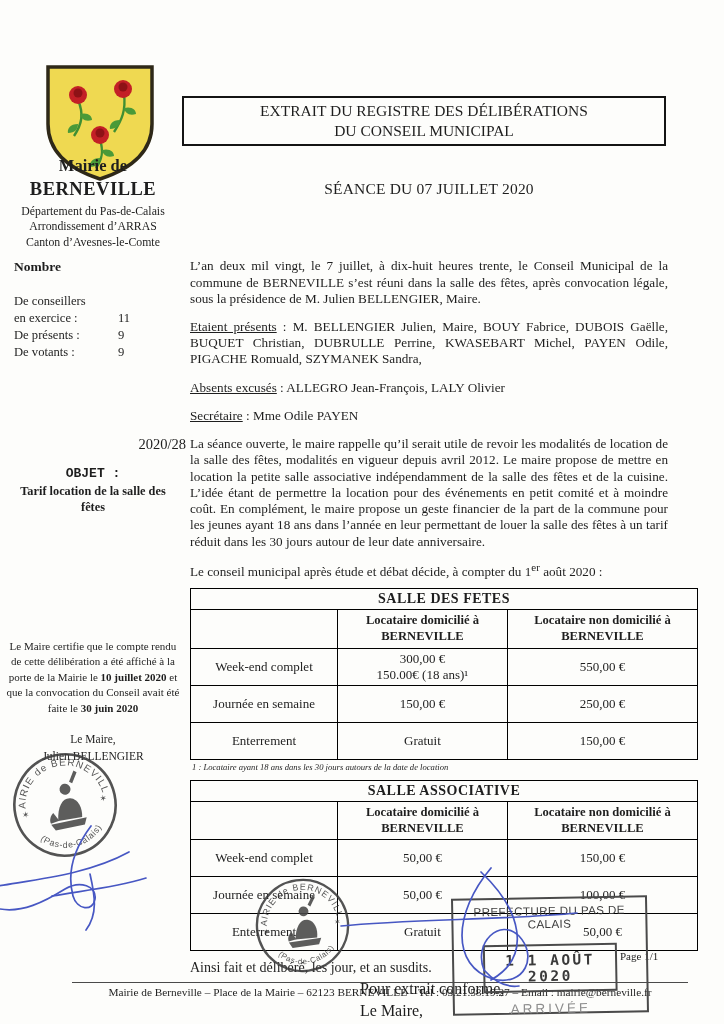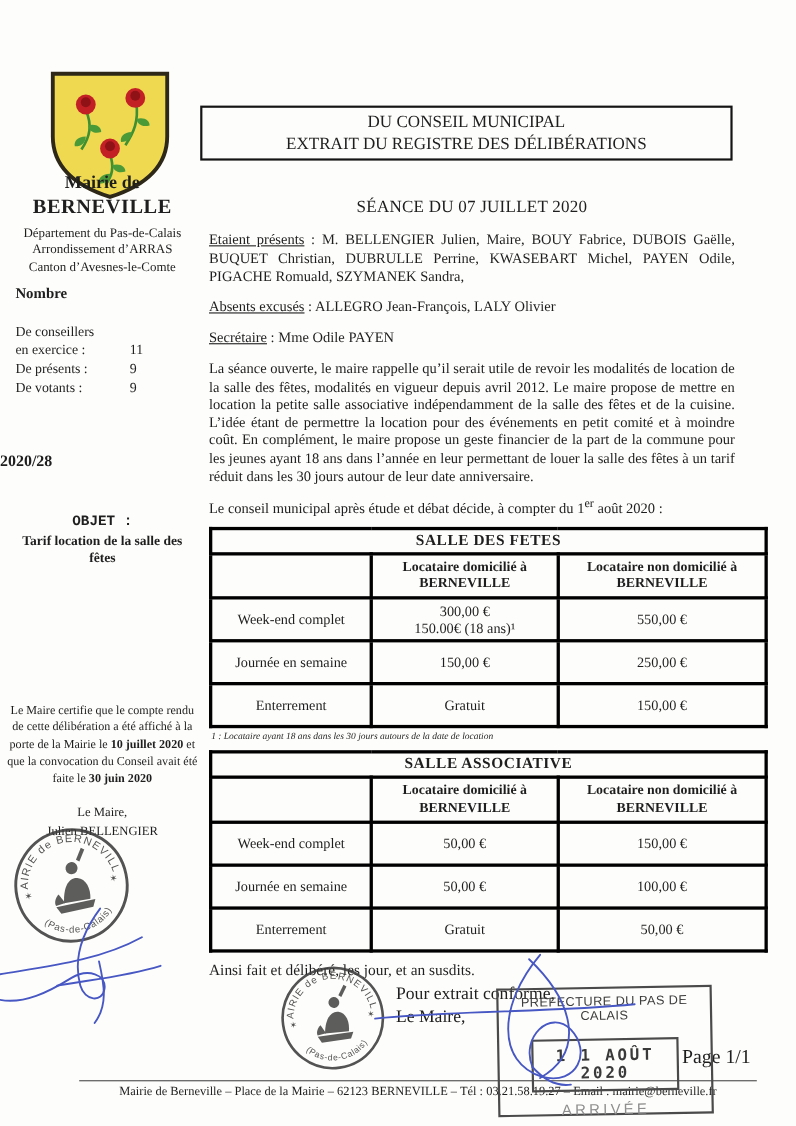--- a/index.html
+++ b/index.html
@@ -14,42 +14,42 @@
   .abs{position:absolute;}
   .coat{left:38px;top:62px;width:124px;height:122px;}
   .commune-block{left:0;top:156px;width:186px;text-align:center;line-height:1.25;}
   .commune-label{font-weight:bold;font-size:16.5px;}
   .commune-name{font-weight:bold;font-size:18.5px;letter-spacing:.5px;margin-top:1px;}
   .dept{font-size:11.8px;line-height:1.32;margin-top:3px;}
   .nombre-block{left:14px;top:258px;width:162px;font-size:12.6px;line-height:1.34;}
   .nombre-title{font-weight:bold;font-size:13.5px;margin-bottom:17px;}
   .count-row{position:relative;}
   .count-val{position:absolute;left:104px;}
-  .num-block{left:0;top:412px;width:186px;text-align:left;font-weight:bold;font-size:14.5px;}
+  .num-block{left:0;top:436px;width:186px;text-align:right;font-weight:normal;font-size:14.5px;}
   .objet-block{left:0;top:466px;width:186px;text-align:center;font-weight:bold;}
   .objet-label{font-size:13px;margin-bottom:3px;font-family:Liberation Mono, monospace;}
   .objet-text{font-size:12.3px;line-height:1.3;padding:0 14px;}
   .cert-block{left:6px;top:639px;width:174px;text-align:center;font-size:11px;line-height:1.4;}
   .maire-block{left:0;top:731px;width:186px;text-align:center;font-size:11.5px;line-height:1.45;}
   
   .main{position:absolute;left:190px;top:0;width:510px;z-index:1;}
   .title-box{
     margin-top:96px;margin-left:-8px;width:470px;
     border:2px solid #141414;padding:3px 5px;text-align:center;
     font-size:15.5px;line-height:1.3;
   }
   .seance{margin-top:34px;width:478px;text-align:center;font-size:15.5px;letter-spacing:.2px;}
   .bodytext{width:478px;font-size:13.2px;line-height:1.23;text-align:justify;}
   .p1{margin-top:60px;}
   .pp{margin-top:12px;}
   .lbl{text-decoration:underline;}
   .decision{margin-top:11px;}
   
   .rate-table{border-collapse:collapse;width:508px;margin-top:8px;table-layout:fixed;}
-  .rate-table td{border:3px solid #000000;text-align:center;vertical-align:middle;font-size:13px;}
+  .rate-table td{border:1px solid #000000;text-align:center;vertical-align:middle;font-size:13px;}
   .col1{width:29%;}.col2{width:33.5%;}.col3{width:37.5%;}
   .t-title td{font-weight:bold;font-size:14px;letter-spacing:.5px;padding:2px 0;}
   .t-head td{font-weight:bold;font-size:12.6px;line-height:1.25;padding:3px 8px;}
   .t-row td{height:34px;padding:1px 4px;}
   .pre{white-space:pre-line;line-height:1.2;}
   .footnote{font-size:8.6px;font-style:italic;margin:2px 0 4px 2px;}
   .closing{margin-top:9px;font-size:14px;}
   .extrait{margin-top:2px;margin-left:170px;font-size:16px;line-height:1.35;}
   
   .round-stamp{position:absolute;z-index:2;opacity:.88;}
@@ -64,21 +64,21 @@
     font-family:"Liberation Sans","DejaVu Sans",sans-serif;color:#3d3d3d;text-align:center;
   }
   .pref-title{margin-top:5px;font-size:11.6px;letter-spacing:.4px;}
   .pref-date-box{
     width:130px;height:44px;margin:14px auto 0;border:2.5px solid #4a4a4a;
     display:flex;align-items:center;justify-content:center;
     font-family:"DejaVu Sans Mono","Liberation Mono",monospace;
     font-weight:bold;font-size:14.5px;letter-spacing:2.5px;color:#3a3a3a;
   }
   .pref-arrivee{margin-top:9px;font-size:13.5px;letter-spacing:3px;color:#8e8e8e;}
-  .page-number{position:absolute;left:620px;top:950px;font-size:18px;z-index:1;}
+  .page-number{position:absolute;left:620px;top:950px;font-size:11px;z-index:1;}
   
   .footer{
     position:absolute;left:72px;top:982px;width:616px;z-index:1;
     border-top:1.2px solid #4a4a4a;text-align:center;
     font-size:11.3px;padding-top:3px;
   }
 </style>
 </head>
 <body>
 
@@ -145,26 +145,27 @@
   <div class="abs cert-block">
     <span>Le Maire certifie que le compte rendu de cette délibération a été affiché à la porte de la Mairie le </span><b>10 juillet 2020</b><span> et que la convocation du Conseil avait été faite le </span><b>30 juin 2020</b>
   </div>
   <div class="abs maire-block">
     <div>Le Maire,</div>
     <div>Julien BELLENGIER</div>
   </div>
 
   <div class="main">
     <div class="title-box">
+      <div>EXTRAIT DU REGISTRE DES DÉLIBÉRATIONS</div>
       <div>DU CONSEIL MUNICIPAL</div>
-      <div>EXTRAIT DU REGISTRE DES DÉLIBÉRATIONS</div>
     </div>
 
     <div class="seance">SÉANCE DU 07 JUILLET 2020</div>
 
+    <p class="bodytext p1">L’an deux mil vingt, le 7 juillet, à dix-huit heures trente, le Conseil Municipal de la commune de BERNEVILLE s’est réuni dans la salle des fêtes, après convocation légale, sous la présidence de M. Julien BELLENGIER, Maire.</p>
 
     <p class="bodytext pp"><span class="lbl">Etaient présents</span><span> : M. BELLENGIER Julien, Maire, BOUY Fabrice, DUBOIS Gaëlle, BUQUET Christian, DUBRULLE Perrine, KWASEBART Michel, PAYEN Odile, PIGACHE Romuald, SZYMANEK Sandra,</span></p>
 
     <p class="bodytext pp"><span class="lbl">Absents excusés</span><span> : ALLEGRO Jean-François, LALY Olivier</span></p>
 
     <p class="bodytext pp"><span class="lbl">Secrétaire</span><span> : Mme Odile PAYEN</span></p>
 
     <p class="bodytext pp">La séance ouverte, le maire rappelle qu’il serait utile de revoir les modalités de location de la salle des fêtes, modalités en vigueur depuis avril 2012. Le maire propose de mettre en location la petite salle associative indépendamment de la salle des fêtes et de la cuisine. L’idée étant de permettre la location pour des événements en petit comité et à moindre coût. En complément, le maire propose un geste financier de la part de la commune pour les jeunes ayant 18 ans dans l’année en leur permettant de louer la salle des fêtes à un tarif réduit dans les 30 jours autour de leur date anniversaire.</p>
 
     <p class="bodytext decision"><span>Le conseil municipal après étude et débat décide, à compter du 1</span><sup>er</sup><span> août 2020 :</span></p>

